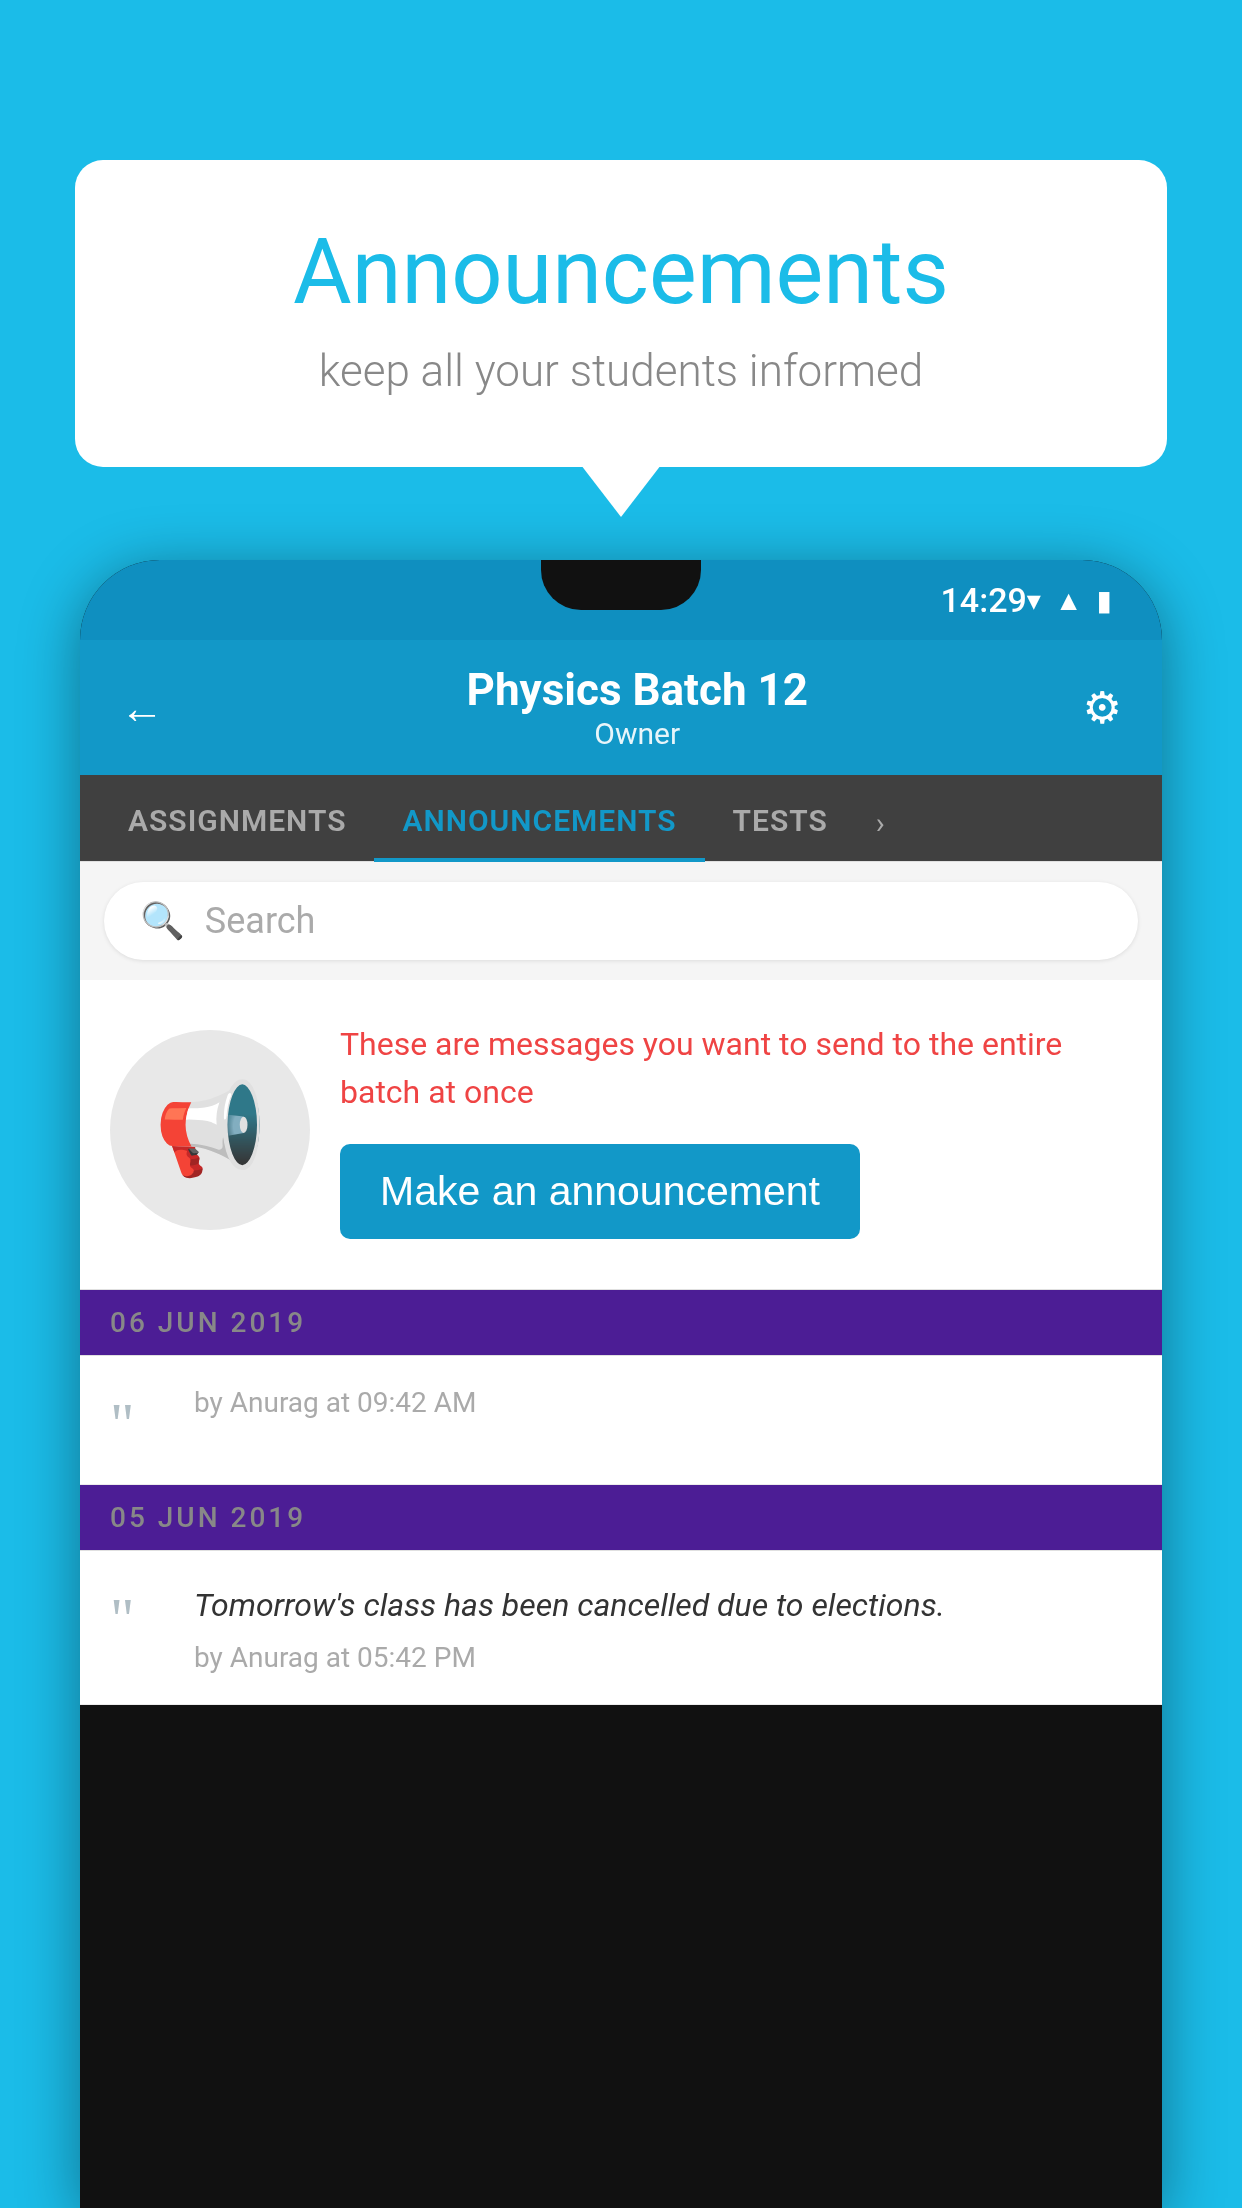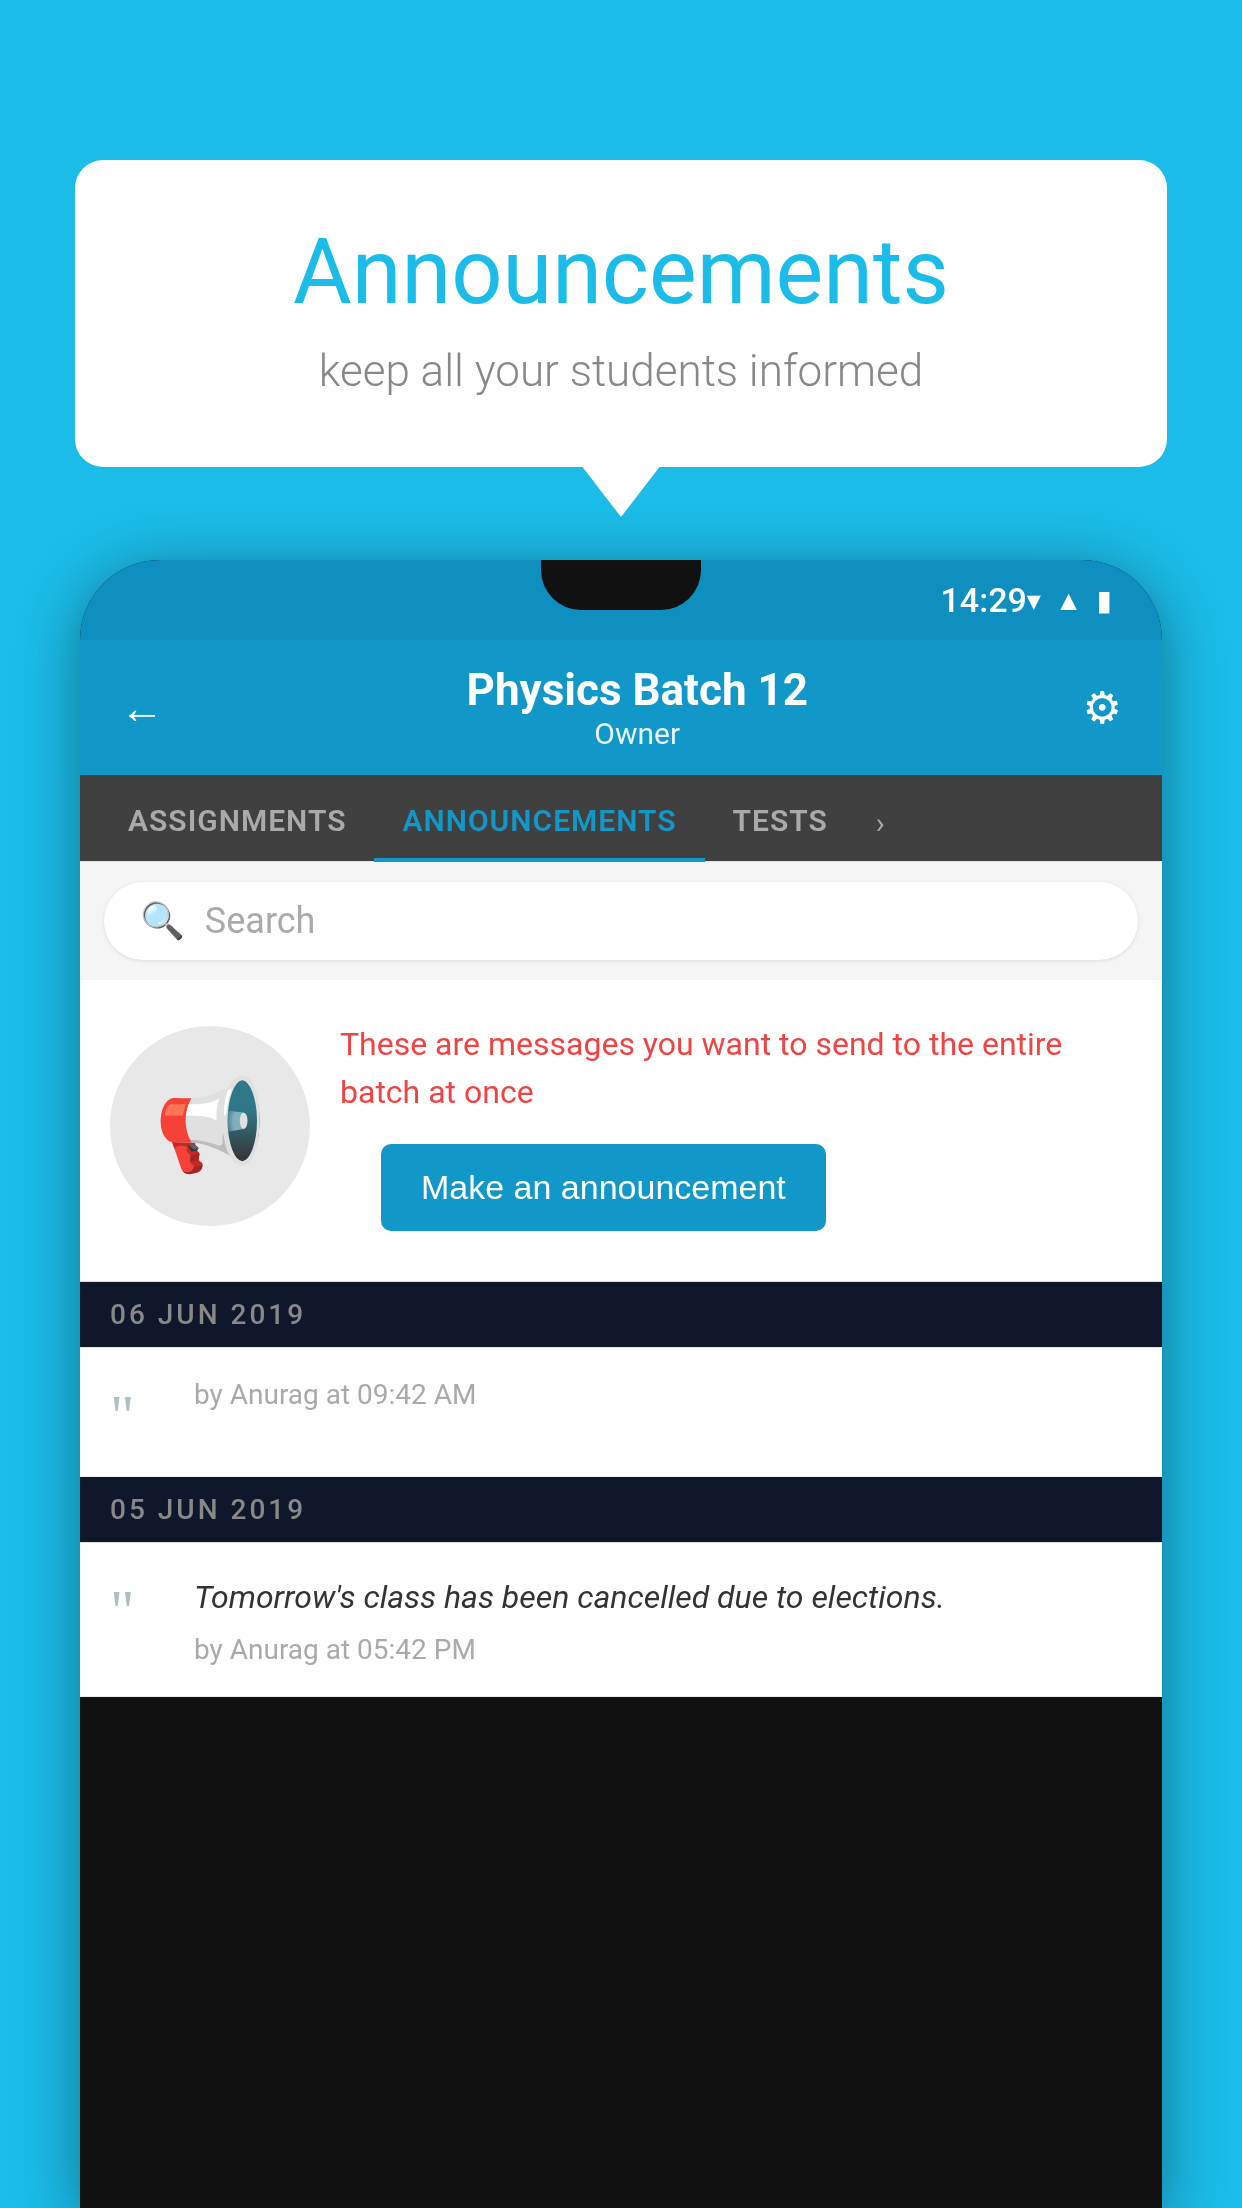--- a/index.html
+++ b/index.html
@@ -252,30 +252,29 @@
       line-height: 1.5;
       margin-bottom: 28px;
     }
 
     .make-announcement-btn {
       background: #1298C8;
       color: white;
       border: none;
       border-radius: 10px;
       padding: 24px 40px;
-      font-size: 34px;
+      font-size: 41px;
       font-weight: 500;
       cursor: pointer;
       display: inline-block;
-      margin-left: 41px;
     }
 
     
     .date-separator {
-      background: #0f172a;
+      background: #4c1d95;
       padding: 16px 30px;
       font-size: 28px;
       color: #888;
       letter-spacing: 3px;
       font-weight: 500;
       border-bottom: 1px solid #e0e0e0;
     }
 
     
     .announcement-item {

